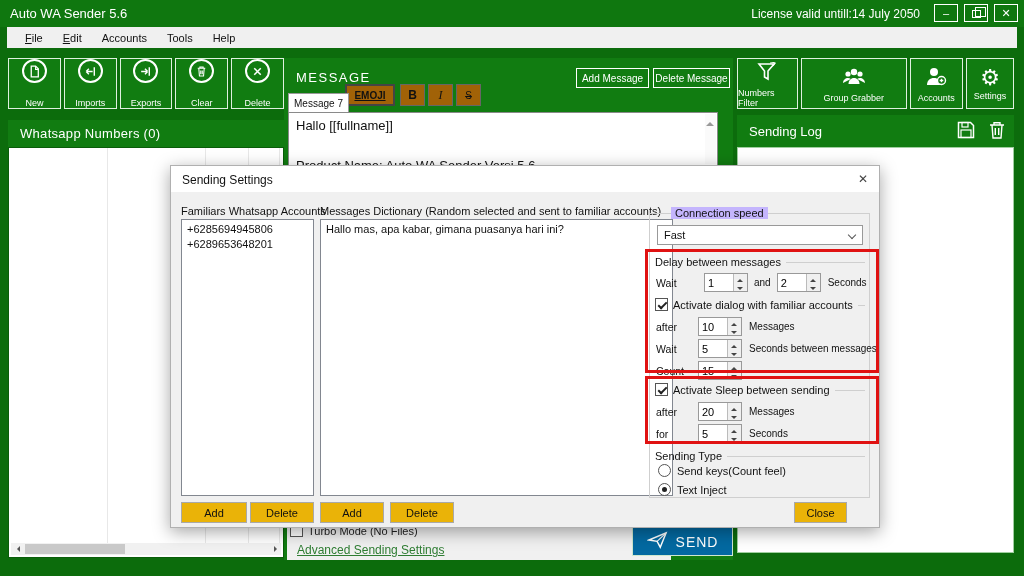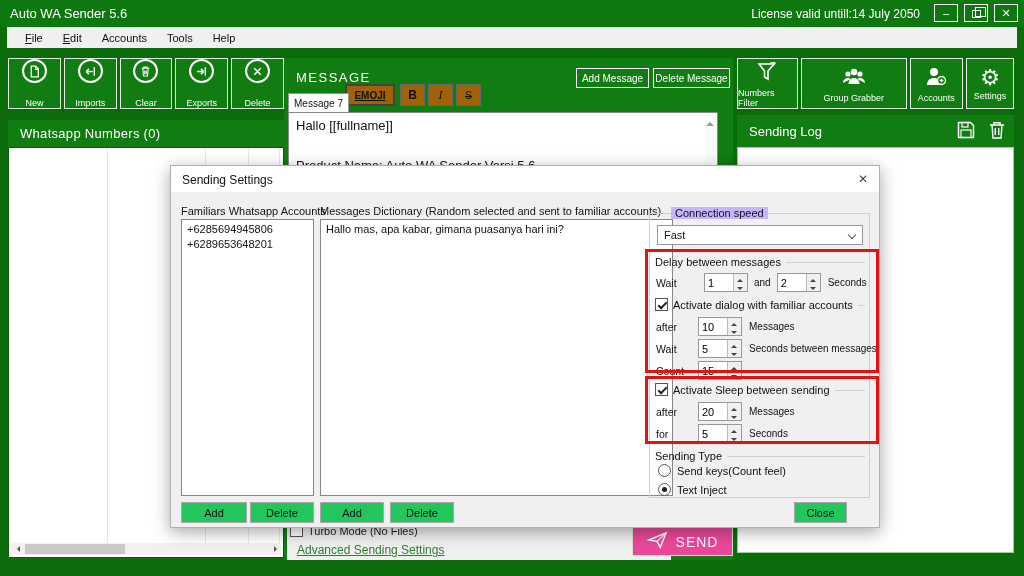--- a/index.html
+++ b/index.html
@@ -61,30 +61,30 @@
 
   
   .log-header{position:absolute;left:737px;top:115px;width:277px;height:32px;background:#117c11;color:#fff;font-size:13px;display:flex;align-items:center;padding-left:12px}
   .log-icons{position:absolute;right:8px;top:5px;display:flex;gap:12px}
   .log-body{position:absolute;left:737px;top:147px;width:277px;height:406px;background:#fff;border:1px solid #9fcf9f}
 
   
   .footer-strip{position:absolute;left:287px;top:519px;width:384px;height:41px;background:#f0f0f0;z-index:5}
   .turbo-row{position:absolute;left:3px;top:5px;display:flex;align-items:center;gap:5px;font-size:11px;color:#222}
   .adv-link{position:absolute;left:10px;top:24px;font-size:12px;font-weight:400;color:#2e7d32;text-decoration:underline}
-  .send-btn{position:absolute;left:632px;top:527px;width:101px;height:29px;background:#ec4899;border:1px solid #cfe8cf;color:#fff;display:flex;align-items:center;justify-content:center;gap:7px;font-size:14px;letter-spacing:1px;z-index:5}
+  .send-btn{position:absolute;left:632px;top:527px;width:101px;height:29px;background:#0369a1;border:1px solid #cfe8cf;color:#fff;display:flex;align-items:center;justify-content:center;gap:7px;font-size:14px;letter-spacing:1px;z-index:5}
 
   
   .dialog{position:absolute;left:170px;top:165px;width:710px;height:363px;background:#f0f0f0;border:1px solid #b0b0b0;box-shadow:0 4px 16px rgba(0,0,0,.35);z-index:10;font-size:11px;color:#111}
   .dlg-titlebar{position:absolute;left:0;top:0;right:0;height:26px;background:#fff}
   .dlg-title{position:absolute;left:11px;top:7px;font-size:12px}
   .dlg-close{position:absolute;right:11px;top:6px;font-size:12px;color:#444}
   .lbl{position:absolute;font-size:11px;color:#111;white-space:nowrap}
   .listbox{position:absolute;background:#fff;border:1px solid #828790;padding:2px 5px;line-height:15px}
-  .dbtn{position:absolute;top:336px;height:21px;background:#22c55e;border:1px solid #a9a9a9;font-size:11px;display:flex;align-items:center;justify-content:center;color:#111}
+  .dbtn{position:absolute;top:336px;height:21px;background:#eab308;border:1px solid #a9a9a9;font-size:11px;display:flex;align-items:center;justify-content:center;color:#111}
 
   .conn-group{position:absolute;left:478px;top:47px;width:221px;height:285px;border:1px solid #cfcfcf}
   .conn-label{position:absolute;left:21px;top:-7px;background:#c4b5fd;padding:0 4px;font-size:11px}
   .combo{position:absolute;left:7px;top:11px;width:206px;height:20px;background:#fff;border:1px solid #999;display:flex;align-items:center;padding-left:6px;font-size:11px}
   .combo-arrow{position:absolute;right:7px;top:6px;width:6px;height:6px;border-right:1px solid #555;border-bottom:1px solid #555;transform:rotate(45deg)}
 
   .ghead{position:absolute;display:flex;align-items:center;gap:5px;font-size:11px;white-space:nowrap}
   .ghead::after{content:"";width:999px;border-top:1px solid #cfcfcf;margin-top:1px}
   .grow{position:absolute;display:flex;align-items:center;font-size:10px;white-space:nowrap}
   .grow .rlabel{display:inline-block;font-size:10.5px}
@@ -151,32 +151,32 @@
       <span class="circ">
           <svg width="13" height="13" viewBox="0 0 12 12">
             <path d="M9.5 2v8M8 6H2m0 0l2.5-2.5M2 6l2.5 2.5" fill="none" stroke="#fff" stroke-width="1.3"></path>
           </svg>
         </span>
       <span>Imports</span>
     </div>
     <div class="tool-btn">
       <span class="circ">
           <svg width="13" height="13" viewBox="0 0 12 12">
+            <path d="M9.5 2v8M2 6h6m0 0L5.5 3.5M8 6L5.5 8.5" fill="none" stroke="#fff" stroke-width="1.3"></path>
+          </svg>
+        </span>
+      <span>Exports</span>
+    </div>
+    <div class="tool-btn">
+      <span class="circ">
+          <svg width="13" height="13" viewBox="0 0 12 12">
             <path d="M2.5 3h7M4.5 3V1.8h3V3M3.5 3l.6 7.2h3.8L8.5 3M5.3 5v3.5M6.7 5v3.5" fill="none" stroke="#fff" stroke-width="1"></path>
           </svg>
         </span>
       <span>Clear</span>
-    </div>
-    <div class="tool-btn">
-      <span class="circ">
-          <svg width="13" height="13" viewBox="0 0 12 12">
-            <path d="M9.5 2v8M2 6h6m0 0L5.5 3.5M8 6L5.5 8.5" fill="none" stroke="#fff" stroke-width="1.3"></path>
-          </svg>
-        </span>
-      <span>Exports</span>
     </div>
     <div class="tool-btn">
       <span class="circ">
           <svg width="13" height="13" viewBox="0 0 12 12">
             <path d="M3 3l6 6M9 3l-6 6" stroke="#fff" stroke-width="1.4"></path>
           </svg>
         </span>
       <span>Delete</span>
     </div>
   </div>

